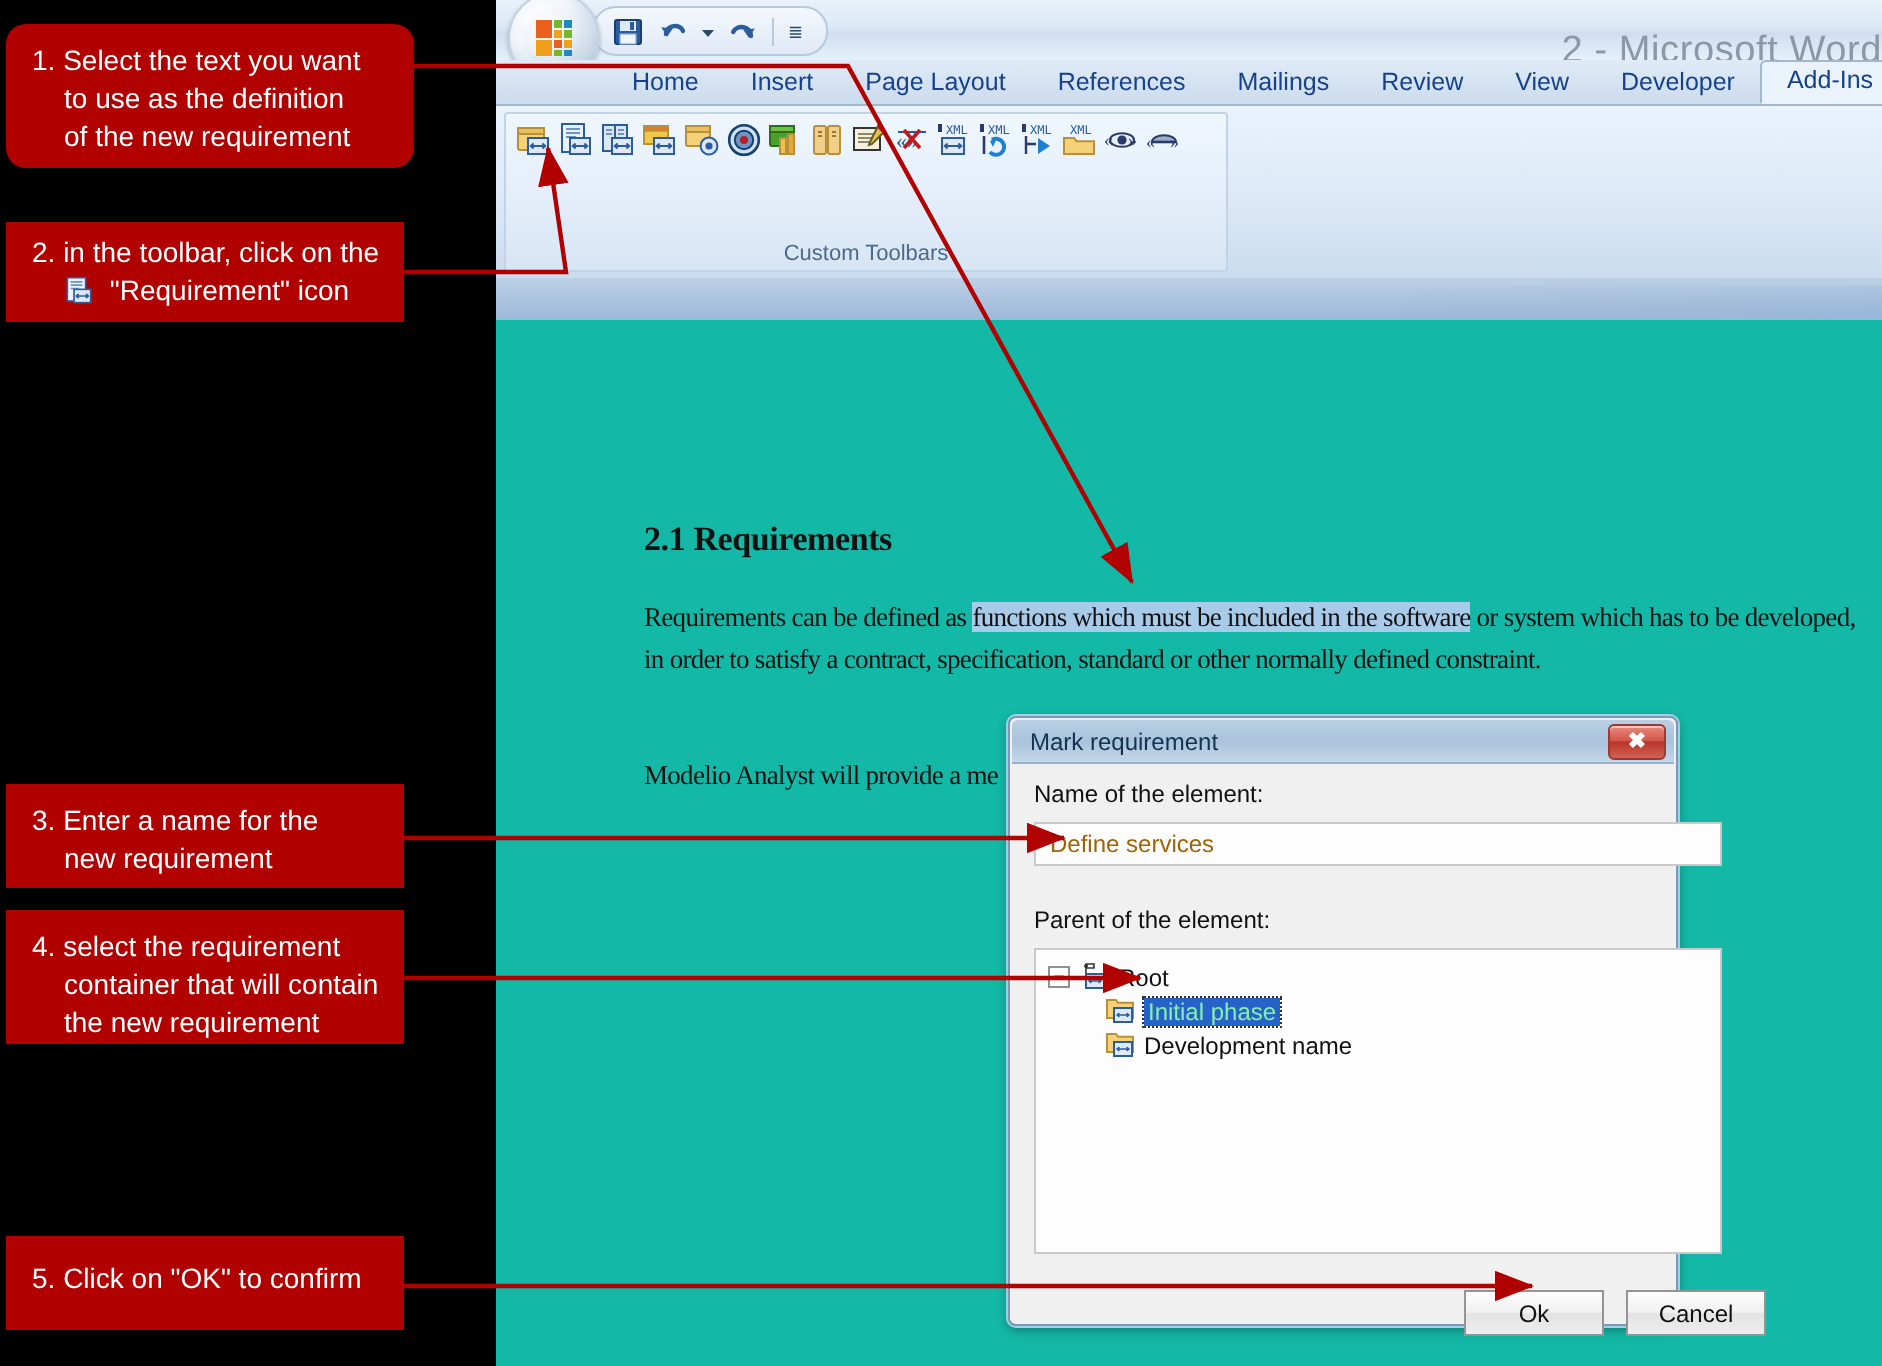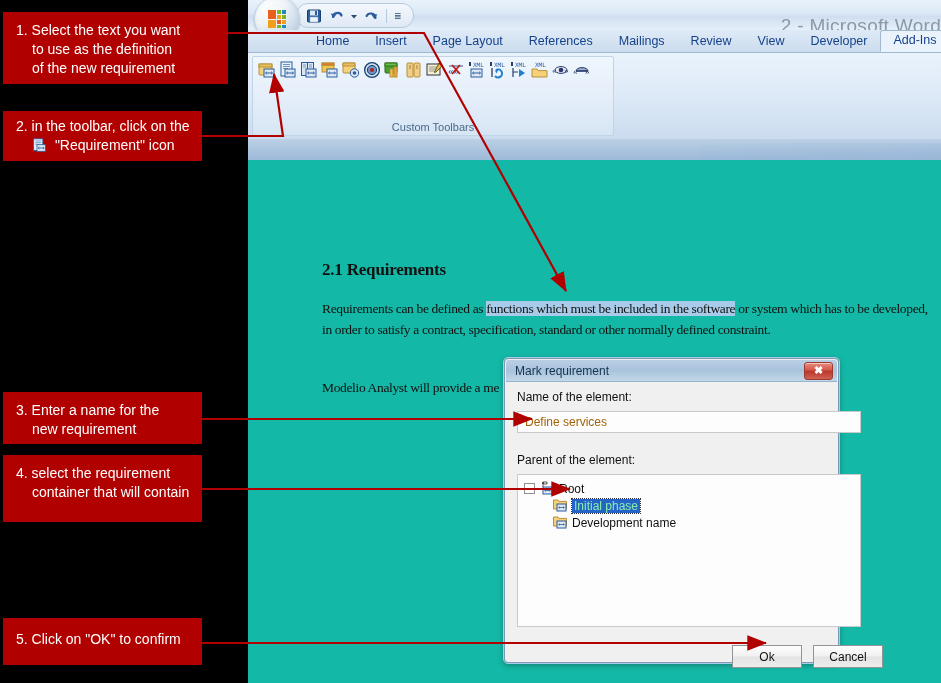--- a/index.html
+++ b/index.html
@@ -435,21 +435,21 @@
           </div>
           <span>Development name</span>
         </div>
       </div>
 
       <div class="btn ok">Ok</div>
       <div class="btn cancel">Cancel</div>
     </div>
   </div>
 
-  <div class="note" style="left:3px;top:12px;width:225px;height:72px;">
+  <div class="note" style="left:3px;top:12px;width:204px;height:72px;border-radius:10px;">
     <span class="nl">1. Select the text you want</span>
     <span class="nl" style="padding-left:16px">to use as the definition</span>
     <span class="nl" style="padding-left:16px">of the new requirement</span>
   </div>
 
   <div class="note" style="left:3px;top:111px;width:199px;height:50px;padding-top:6px;">
     <span class="nl">2. in the toolbar, click on the</span>
     <span class="nl" style="padding-left:12px;">
       <span class="inline-ico">
         <svg width="15" height="15" viewBox="0 0 18 18">
@@ -464,20 +464,21 @@
   </div>
 
   <div class="note" style="left:3px;top:392px;width:199px;height:52px;">
     <span class="nl">3. Enter a name for the</span>
     <span class="nl" style="padding-left:16px">new requirement</span>
   </div>
 
   <div class="note" style="left:3px;top:455px;width:199px;height:67px;">
     <span class="nl">4. select the requirement</span>
     <span class="nl" style="padding-left:16px">container that will contain</span>
+    <span class="nl" style="padding-left:16px">the new requirement</span>
   </div>
 
   <div class="note" style="left:3px;top:618px;width:199px;height:47px;padding-top:12px;">
     <span class="nl">5. Click on "OK" to confirm</span>
   </div>
 
   <svg class="ann">
     <defs>
       <marker id="ah" markerWidth="9" markerHeight="7" refX="8.5" refY="3.5" orient="auto">
         <path d="M0,0 L9,3.5 L0,7 z" fill="#b00000"></path>

